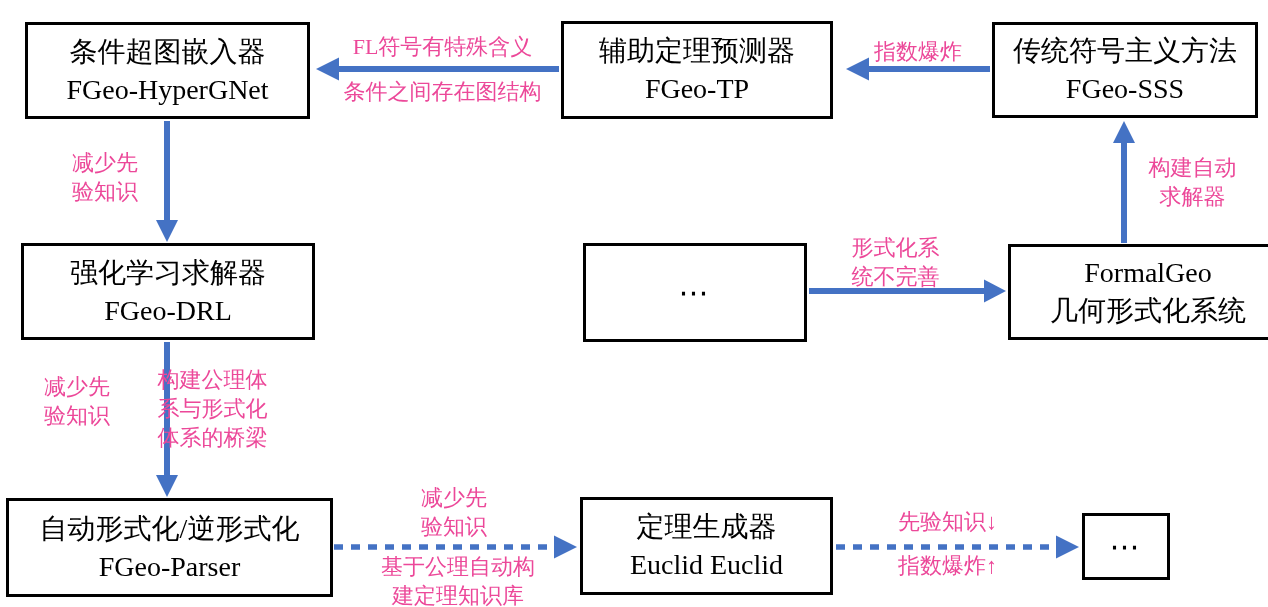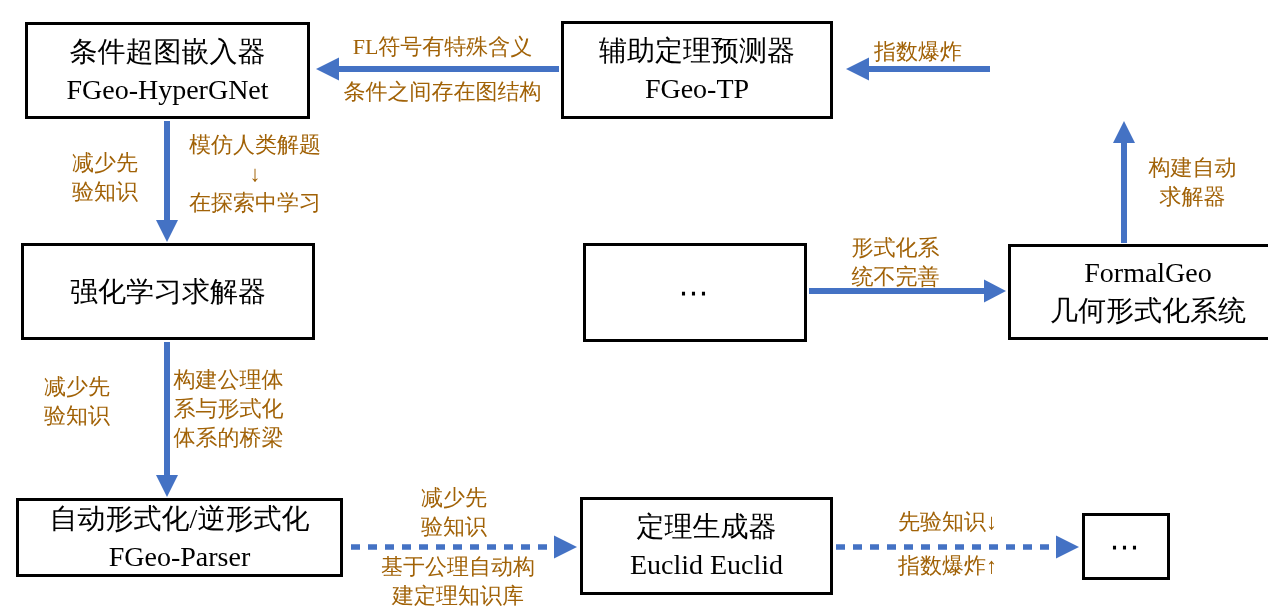--- a/index.html
+++ b/index.html
@@ -29,21 +29,21 @@
     text-align: center;
   }
   .box .line { font-size: 28px; line-height: 1.35; white-space: nowrap; }
   .box .dots { font-size: 30px; letter-spacing: 3px; line-height: 1; }
   .lbl {
     position: absolute;
     font-size: 22px;
     line-height: 1.32;
     text-align: center;
     white-space: pre-line;
-    color: #a16207;
+    color: #ec4899;
   }
 </style>
 </head>
 <body>
 
 <div id="canvas">
 
   <svg class="edges" viewBox="0 0 1268 607">
     <g>
       <line class="edge" x1="990" y1="49" x2="868" y2="49"></line>
@@ -82,35 +82,40 @@
   <div class="box" style="left:25px; top:2px; width:285px; height:97px;">
     <span class="line">条件超图嵌入器</span>
     <span class="line">FGeo-HyperGNet</span>
   </div>
 
   <div class="box" style="left:561px; top:1px; width:272px; height:98px;">
     <span class="line">辅助定理预测器</span>
     <span class="line">FGeo-TP</span>
   </div>
 
+  <div class="box" style="left:992px; top:2px; width:266px; height:96px;">
+    <span class="line">传统符号主义方法</span>
+    <span class="line">FGeo-SSS</span>
+  </div>
 
   <div class="box" style="left:21px; top:223px; width:294px; height:97px;text-align:center;">
     <span class="line">强化学习求解器</span>
+    <span class="line">FGeo-DRL</span>
   </div>
 
   <div class="box" style="left:583px; top:223px; width:224px; height:99px;">
     <span class="dots">⋯</span>
   </div>
 
   <div class="box" style="left:1008px; top:224px; width:280px; height:96px;">
     <span class="line">FormalGeo</span>
     <span class="line">几何形式化系统</span>
   </div>
 
-  <div class="box" style="left:16px; top:478px; width:327px; height:79px;">
+  <div class="box" style="left:6px; top:478px; width:327px; height:99px;">
     <span class="line">自动形式化/逆形式化</span>
     <span class="line">FGeo-Parser</span>
   </div>
 
   <div class="box" style="left:580px; top:477px; width:253px; height:98px;">
     <span class="line">定理生成器</span>
     <span class="line">Euclid Euclid</span>
   </div>
 
   <div class="box" style="left:1082px; top:493px; width:88px; height:67px;">
@@ -119,28 +124,25 @@
 
   <div class="lbl" style="left:858px; top:17px; width:120px;">指数爆炸</div>
 
   <div class="lbl" style="left:325px; top:12px; width:235px;">FL符号有特殊含义</div>
 
   <div class="lbl" style="left:325px; top:57px; width:235px;">条件之间存在图结构</div>
 
   <div class="lbl" style="left:50px; top:128px; width:110px;">减少先
 验知识</div>
 
-  <div class="lbl" style="left:175px; top:110px; width:160px;">模仿人类解题
-↓
-在探索中学习</div>
 
   <div class="lbl" style="left:22px; top:352px; width:110px;">减少先
 验知识</div>
 
-  <div class="lbl" style="left:156px; top:345px; width:145px;">构建公理体
+  <div class="lbl" style="left:140px; top:345px; width:145px;">构建公理体
 系与形式化
 体系的桥梁</div>
 
   <div class="lbl" style="left:838px; top:213px; width:115px;">形式化系
 统不完善</div>
 
   <div class="lbl" style="left:1135px; top:133px; width:115px;">构建自动
 求解器</div>
 
   <div class="lbl" style="left:398px; top:463px; width:112px;">减少先

